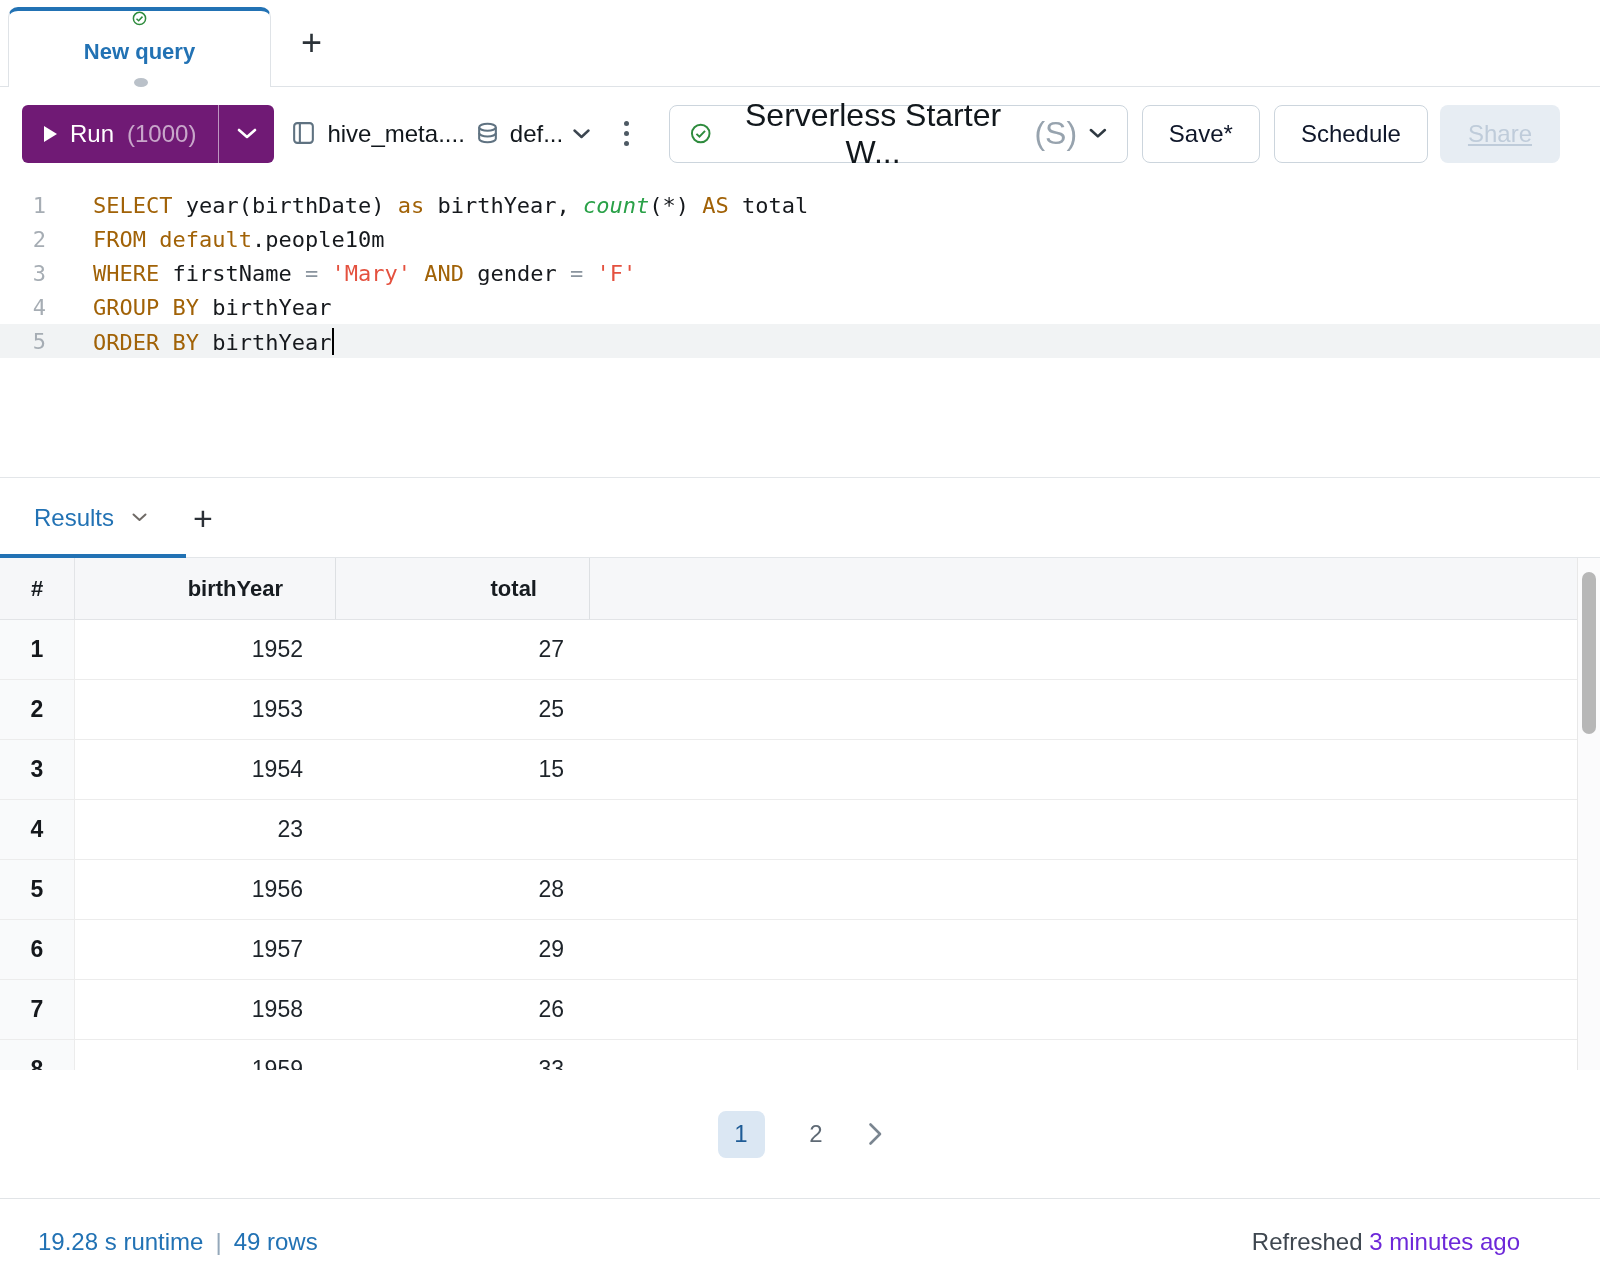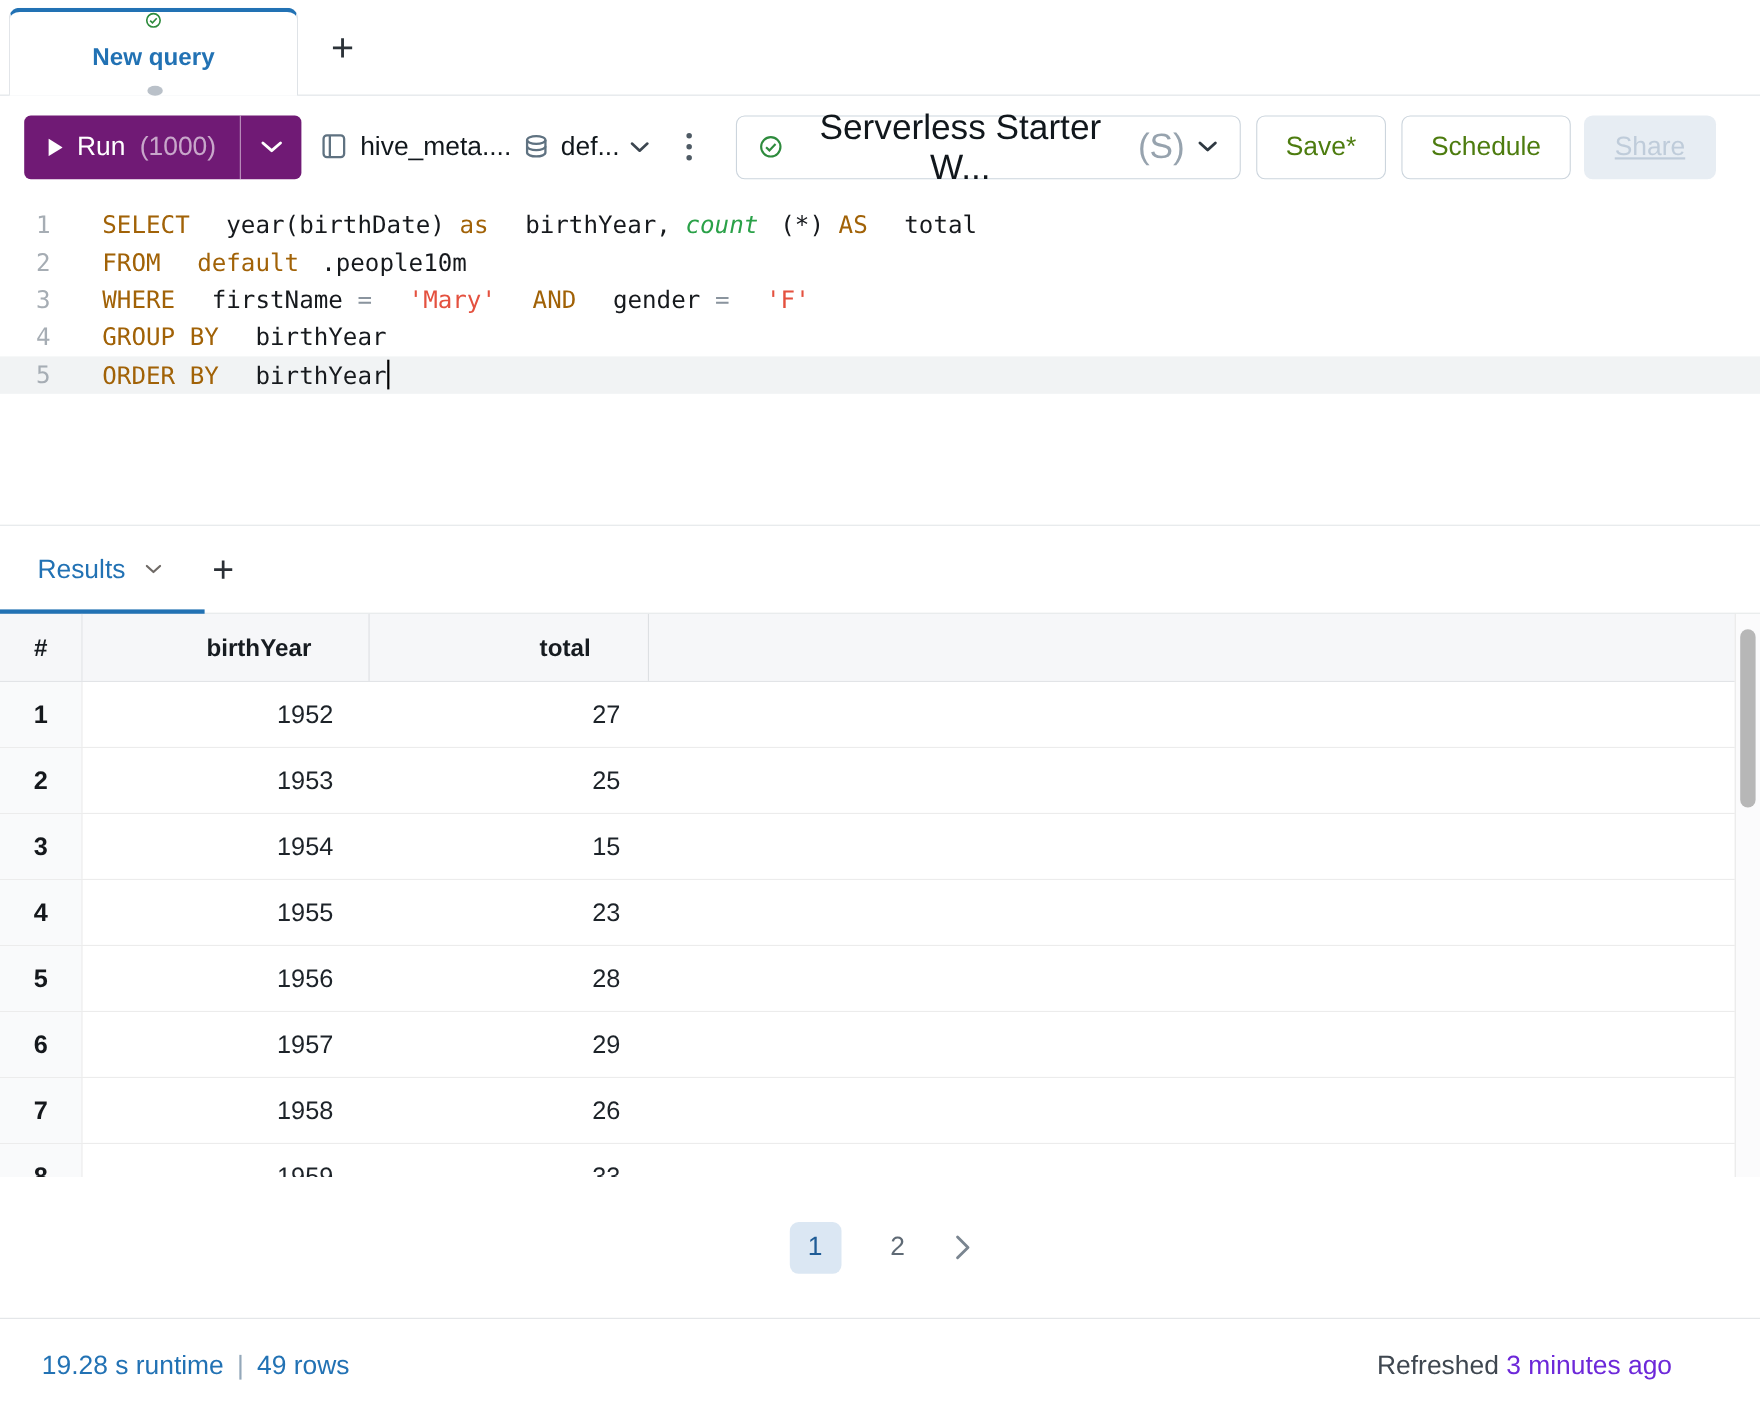--- a/index.html
+++ b/index.html
@@ -32,33 +32,33 @@
   .selector { display:flex; align-items:center; gap:10px; margin-left:16px;
               background:none; border:none; font-size:24px; color:#11171c; cursor:pointer; }
   .kebab { margin-left:26px; display:flex; flex-direction:column; gap:5px;
            background:none; border:none; padding:6px 8px; cursor:pointer; }
   .kebab i { width:5px; height:5px; border-radius:50%; background:#4e5a64; }
   .warehouse { margin-left:32px; height:58px; border:1px solid #ccd5dd; border-radius:8px;
                background:#fff; display:flex; align-items:center; gap:12px; padding:0 20px;
                font-size:32px; color:#11171c; cursor:pointer; }
   .wh-size { color:#97a3ae; }
   .btn-plain { margin-left:14px; height:58px; border:1px solid #ccd5dd; border-radius:8px;
-               background:#fff; font-size:24px; color:#4d7c0f; padding:0 26px; cursor:pointer; }
+               background:#fff; font-size:24px; color:#0f172a; padding:0 26px; cursor:pointer; }
   .btn-share { margin-left:12px; height:58px; border:none; border-radius:8px;
                background:#e7edf3; color:#bfccda; font-size:24px; padding:0 28px;text-decoration:underline; }
 
   
   .editor { height:297px; padding-top:8px; font-family:"DejaVu Sans Mono", monospace;
             font-size:22px; cursor:text; }
   .code-line { display:flex; align-items:center; height:34px; }
   .code-line.active { background:#f1f3f4; }
   .line-num { flex:none; width:46px; text-align:right; color:#a6adb4; }
   .line-code { padding-left:47px; white-space:pre; }
   .tk-kw { color:#a16207; } .tk-fn { color:#2aa148;font-style:italic; } .tk-str { color:#e4513f; }
-  .tk-op { color:#8a949e; } .tk-txt { color:#16191d;margin-left:20px; }
+  .tk-op { color:#8a949e; } .tk-txt { color:#16191d; }
   .cursor { display:inline-block; width:2px; height:27px; background:#000;
             vertical-align:-5px; margin-left:1px; }
 
   .hdivider { height:1px; background:#e3e6e9; }
 
   
   .results-tabs { position:relative; height:80px; display:flex; align-items:center;
                   padding-left:34px; border-bottom:1px solid #e3e6e9; }
   .rtab { display:flex; align-items:center; gap:18px; background:none; border:none;
           color:#2272b4; font-size:24px; cursor:pointer; }
@@ -237,21 +237,20 @@
         <div class="td col-fill"></div>
       </div>
       <div class="trow">
         <div class="td col-num">3</div>
         <div class="td col-year">1954</div>
         <div class="td col-total">15</div>
         <div class="td col-fill"></div>
       </div>
       <div class="trow">
         <div class="td col-num">4</div>
-        <div class="td col-year">1955</div>
         <div class="td col-total">23</div>
         <div class="td col-fill"></div>
       </div>
       <div class="trow">
         <div class="td col-num">5</div>
         <div class="td col-year">1956</div>
         <div class="td col-total">28</div>
         <div class="td col-fill"></div>
       </div>
       <div class="trow">

